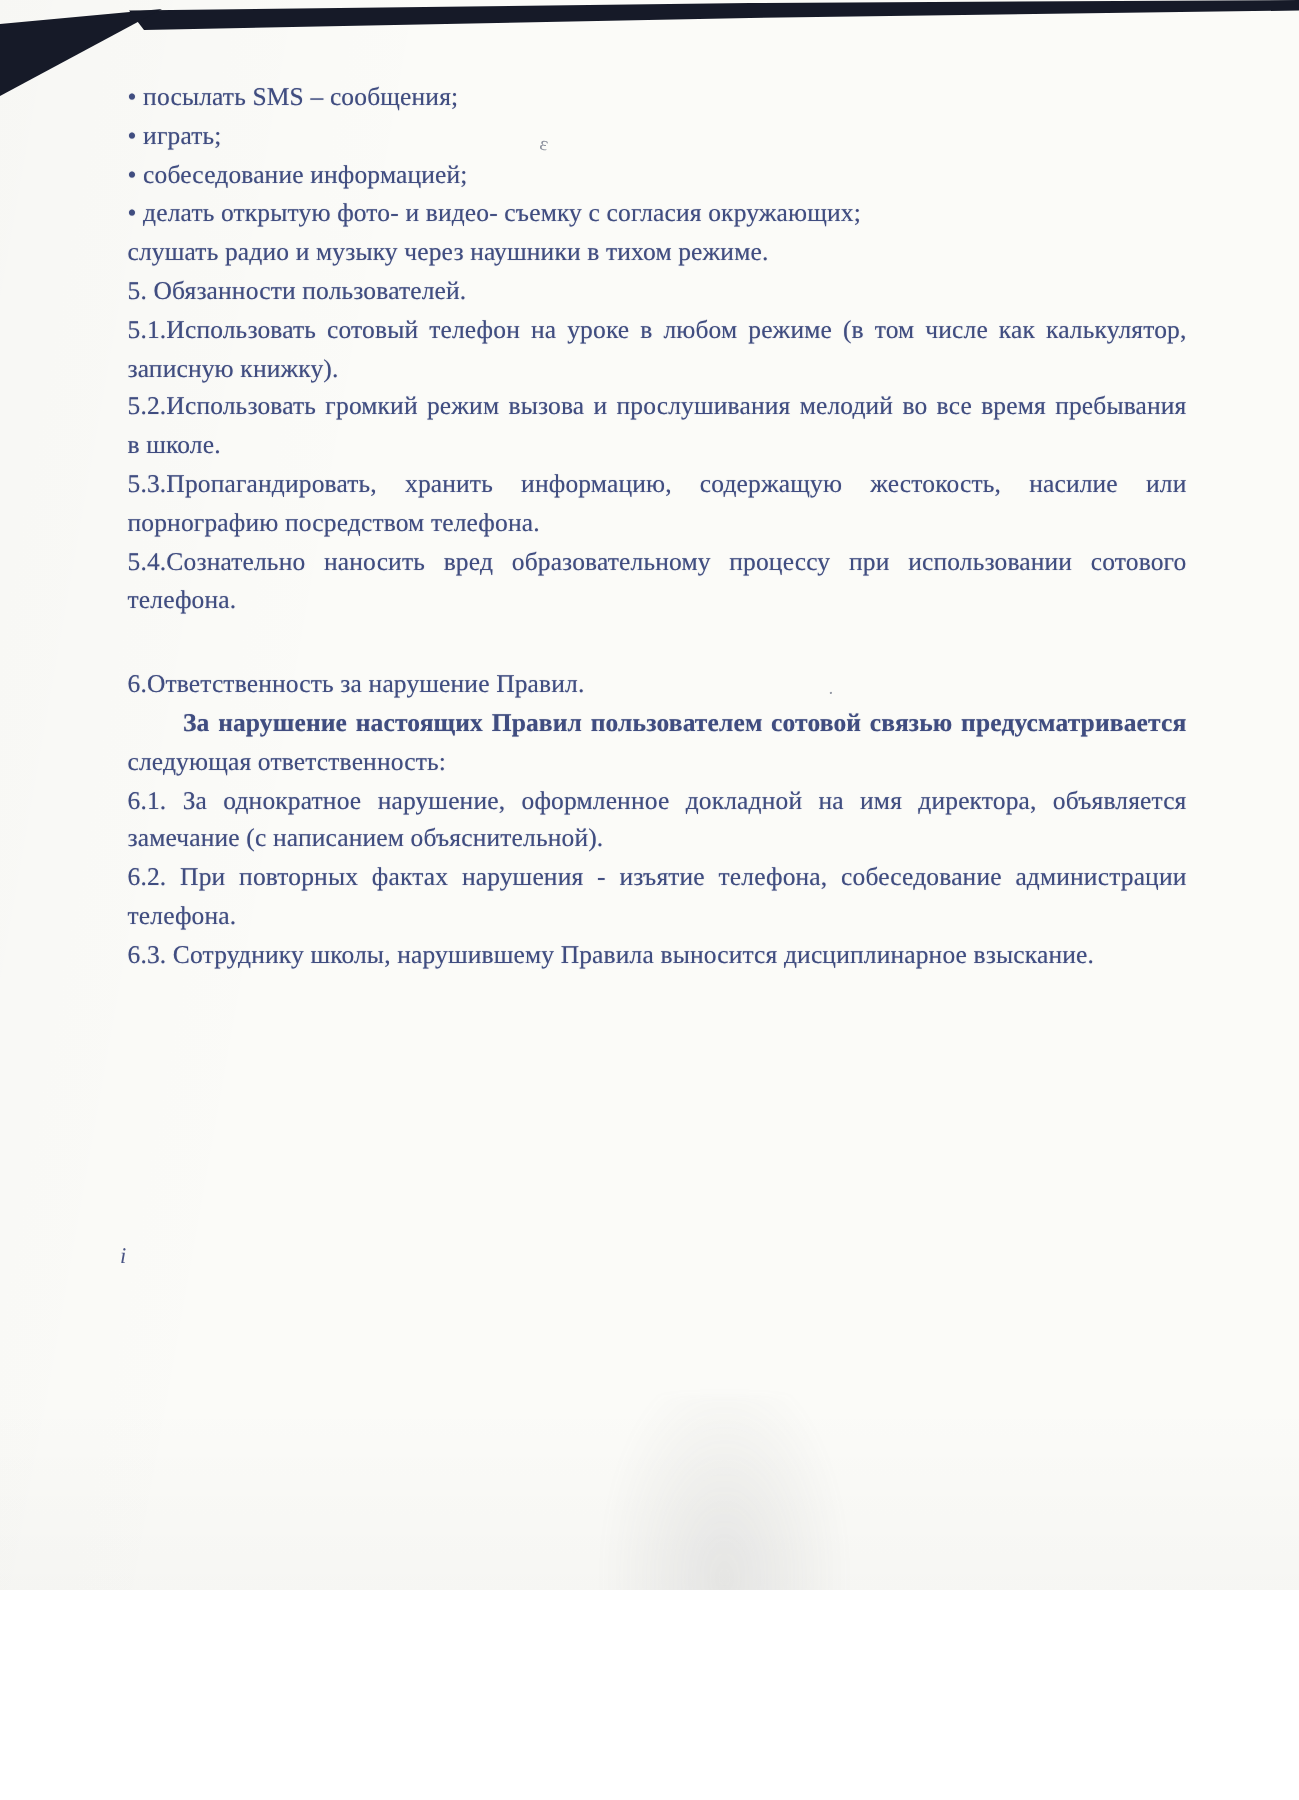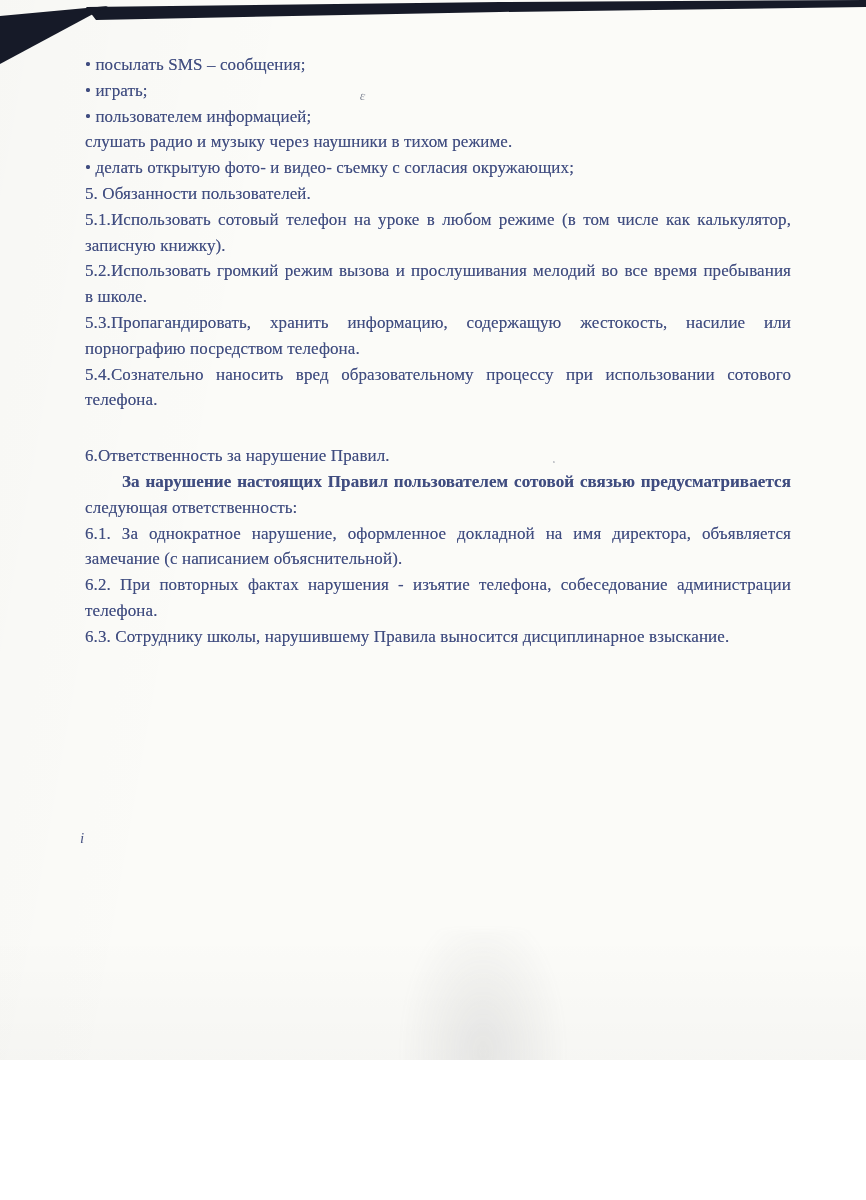--- a/index.html
+++ b/index.html
@@ -86,23 +86,23 @@
   .mark-left  { left: 80px;  top: 830px; color: #4a5584; font-size: 15px; font-style: italic; }
 </style>
 </head>
 <body>
 
 <div class="page">
 
   <div class="text-block" id="doc-lines">
       <div class="line plain">• посылать SMS – сообщения;</div>
       <div class="line plain">• играть;</div>
-      <div class="line plain">• пользователем информацией;</div>
+      <div class="line plain">• собеседование информацией;</div>
+      <div class="line plain">• делать открытую фото- и видео- съемку с согласия окружающих;</div>
       <div class="line plain">слушать радио и музыку через наушники в тихом режиме.</div>
-      <div class="line plain">• делать открытую фото- и видео- съемку с согласия окружающих;</div>
       <div class="line plain" style="">5. Обязанности пользователей.</div>
       <div class="line just">5.1.Использовать сотовый телефон на уроке в любом режиме (в том числе как калькулятор,</div>
       <div class="line plain">записную книжку).</div>
       <div class="line just">5.2.Использовать громкий режим вызова и прослушивания мелодий во все время пребывания</div>
       <div class="line plain">в школе.</div>
       <div class="line just">5.3.Пропагандировать, хранить информацию, содержащую жестокость, насилие или</div>
       <div class="line plain">порнографию посредством телефона.</div>
       <div class="line just">5.4.Сознательно наносить вред образовательному процессу при использовании сотового</div>
       <div class="line plain">телефона.</div>
       <div class="line plain" style="margin-top: 30px;">6.Ответственность за нарушение Правил.</div>

